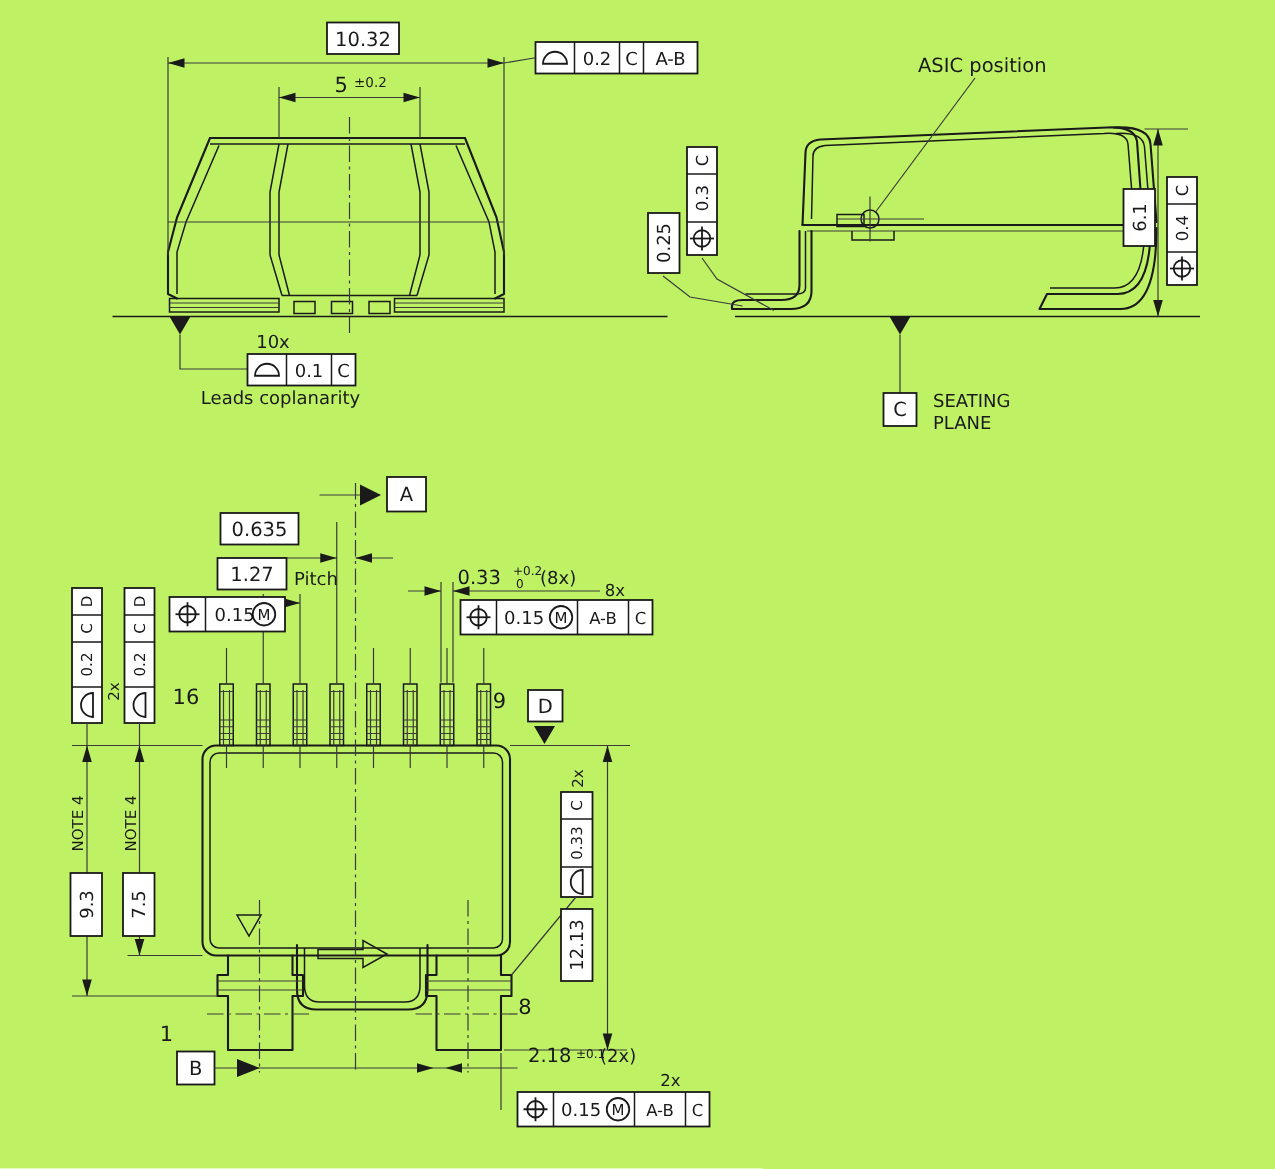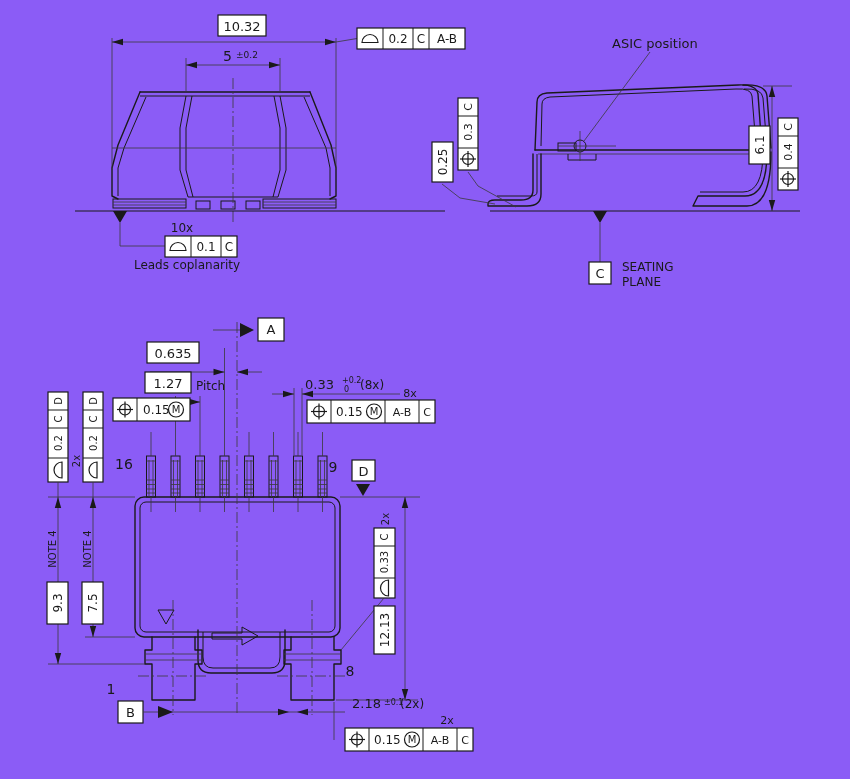--- a/index.html
+++ b/index.html
@@ -1,16 +1,16 @@
 <!DOCTYPE html>
 <html><head>
 <meta charset="utf-8">
 <style>
   html,body{margin:0;padding:0;background:#ffffff;}
-  .stage{width:850px;height:779px;position:relative;background:#8b5cf6;font-family:"DejaVu Sans",sans-serif;}
+  .stage{width:850px;height:779px;position:relative;background:#bef264;font-family:"DejaVu Sans",sans-serif;}
   svg text{fill:#1a1a1a;font-family:"DejaVu Sans",sans-serif;}
   .ln{stroke:#1a1a1a;stroke-width:1.4;fill:none;stroke-linejoin:round;stroke-linecap:round;}
   .md{stroke:#1a1a1a;stroke-width:1;fill:none;}
   .thin{stroke:#3a3a3a;stroke-width:0.8;fill:none;}
   .cl{stroke:#3a3a3a;stroke-width:0.8;fill:none;stroke-dasharray:11 3 2 3;}
   .box{stroke:#1a1a1a;stroke-width:1.2;fill:#fff;}
   .arr{fill:#1a1a1a;stroke:none;}
   .sym{stroke:#1a1a1a;stroke-width:1.2;fill:none;}
   .t13{font-size:13px;} .t12{font-size:12px;} .t14{font-size:14px;}
   .t11{font-size:11px;} .t10{font-size:10px;} .t9{font-size:9px;} .t8{font-size:8px;}

